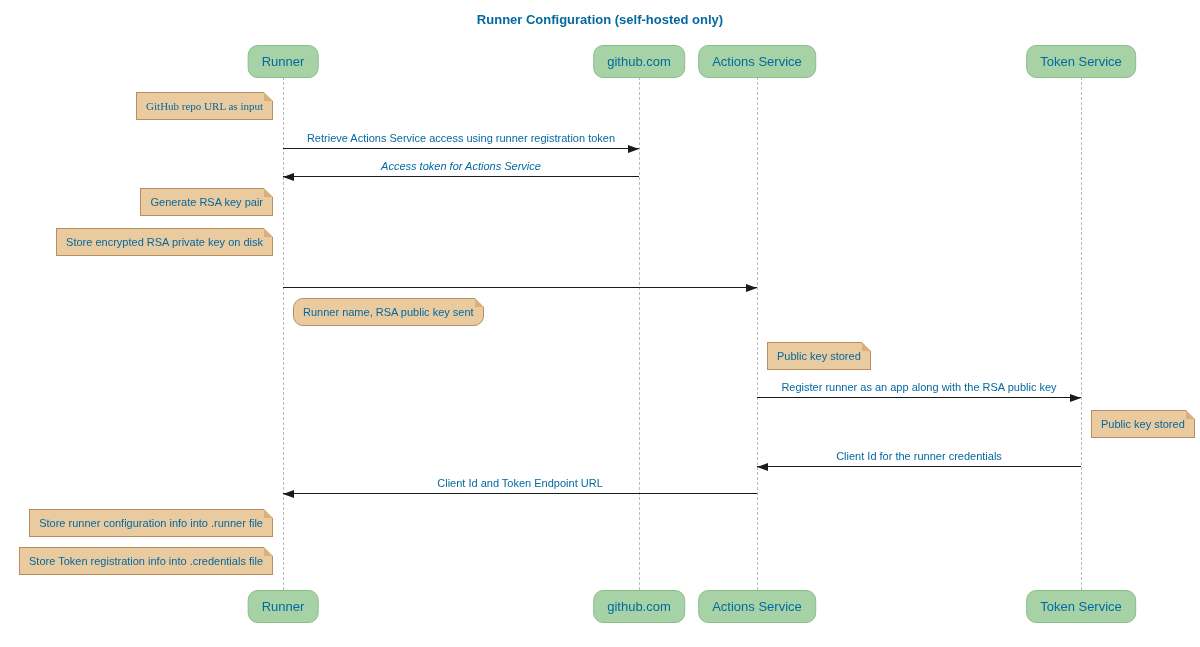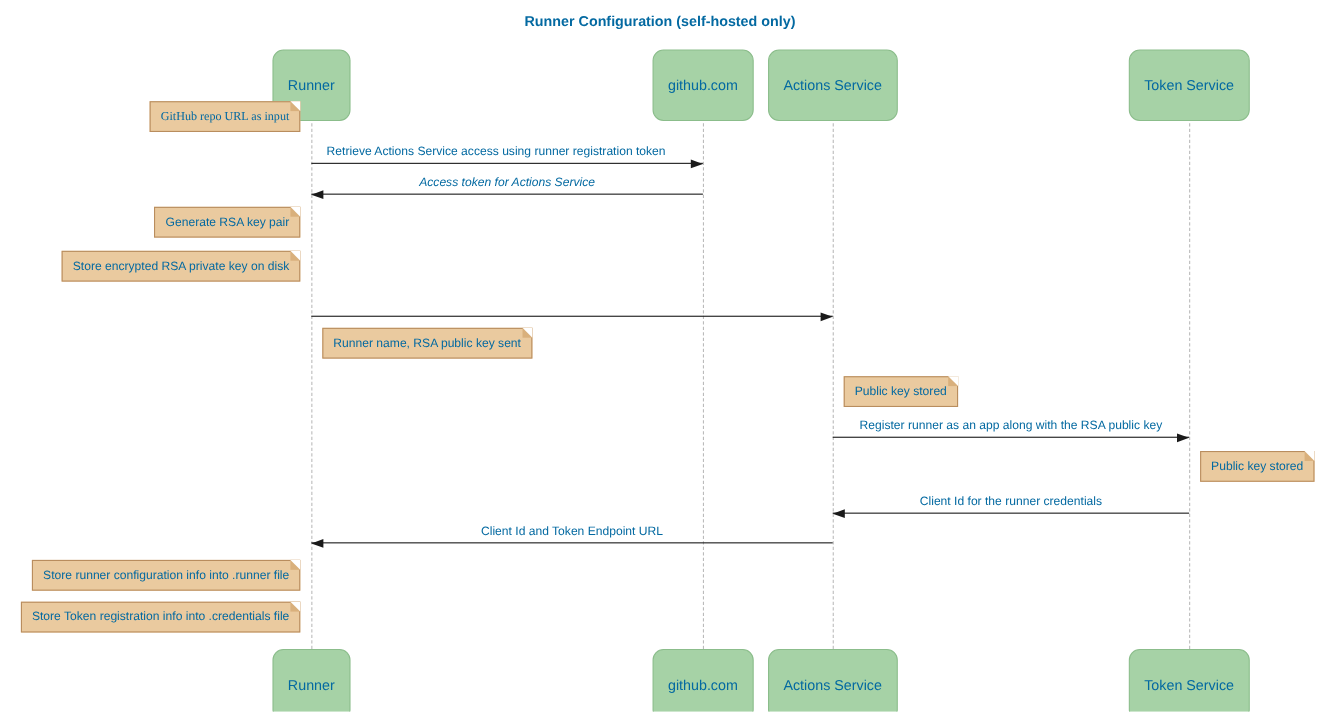--- a/index.html
+++ b/index.html
@@ -16,21 +16,21 @@
     text-align:center; font-weight:bold; font-size:13px;
     white-space:nowrap;
   }
   .participant {
     position:absolute;
     transform:translateX(-50%);
     background:var(--pfill, #a6d2a6);
     border:1px solid var(--pborder, #8bbd8b);
     border-radius:10px;
     height:31px; line-height:31px;
-    padding:16px 13px;
+    padding:0 13px;
     font-size:13px; white-space:nowrap;
     box-sizing:content-box;
   }
   .lifeline {
     position:absolute; width:0;
     border-left:1px dashed var(--lifeline, #bbbbbb);
   }
   .note {
     position:absolute;
     background:var(--nfill, #eaca9f);
@@ -81,30 +81,30 @@
     <div class="participant" style="left: 639px; top: 45px;">github.com</div>
     <div class="participant" style="left: 639px; top: 590px;">github.com</div>
     <div class="lifeline" style="left: 757px; top: 77px; height: 513px;"></div>
     <div class="participant" style="left: 757px; top: 45px;">Actions Service</div>
     <div class="participant" style="left: 757px; top: 590px;">Actions Service</div>
     <div class="lifeline" style="left: 1081px; top: 77px; height: 513px;"></div>
     <div class="participant" style="left: 1081px; top: 45px;">Token Service</div>
     <div class="participant" style="left: 1081px; top: 590px;">Token Service</div>
     <div class="note" style="top: 92px; right: 927px; font-family: Liberation Serif, serif;">GitHub repo URL as input</div>
     <div class="msg-line" style="left: 283px; top: 148px; width: 356px;"></div>
-    <div class="msg-label" style="left: 451px; top: 132px;">Retrieve Actions Service access using runner registration token</div>
+    <div class="msg-label" style="left: 461px; top: 132px;">Retrieve Actions Service access using runner registration token</div>
     <div class="arrowhead dir-right" style="top: 145px; left: 628px;"></div>
     <div class="msg-line" style="left: 283px; top: 176px; width: 356px;"></div>
     <div class="msg-label" style="left: 461px; top: 160px; font-style: italic;">Access token for Actions Service</div>
     <div class="arrowhead dir-left" style="top: 173px; left: 283px;"></div>
     <div class="note" style="top: 228px; right: 927px;">Store encrypted RSA private key on disk</div>
     <div class="note" style="top: 188px; right: 927px;">Generate RSA key pair</div>
     <div class="msg-line" style="left: 283px; top: 287px; width: 474px;"></div>
     <div class="arrowhead dir-right" style="top: 284px; left: 746px;"></div>
-    <div class="note" style="top: 298px; left: 293px;">Runner name, RSA public key sent</div>
+    <div class="note" style="top: 298px; left: 293px; border-radius: 10px;">Runner name, RSA public key sent</div>
     <div class="note" style="top: 342px; left: 767px;">Public key stored</div>
     <div class="msg-line" style="left: 757px; top: 397px; width: 324px;"></div>
     <div class="msg-label" style="left: 919px; top: 381px;">Register runner as an app along with the RSA public key</div>
     <div class="arrowhead dir-right" style="top: 394px; left: 1070px;"></div>
     <div class="note" style="top: 410px; left: 1091px;">Public key stored</div>
     <div class="msg-line" style="left: 757px; top: 466px; width: 324px;"></div>
     <div class="msg-label" style="left: 919px; top: 450px;">Client Id for the runner credentials</div>
     <div class="arrowhead dir-left" style="top: 463px; left: 757px;"></div>
     <div class="msg-line" style="left: 283px; top: 493px; width: 474px;"></div>
     <div class="msg-label" style="left: 520px; top: 477px;">Client Id and Token Endpoint URL</div>

